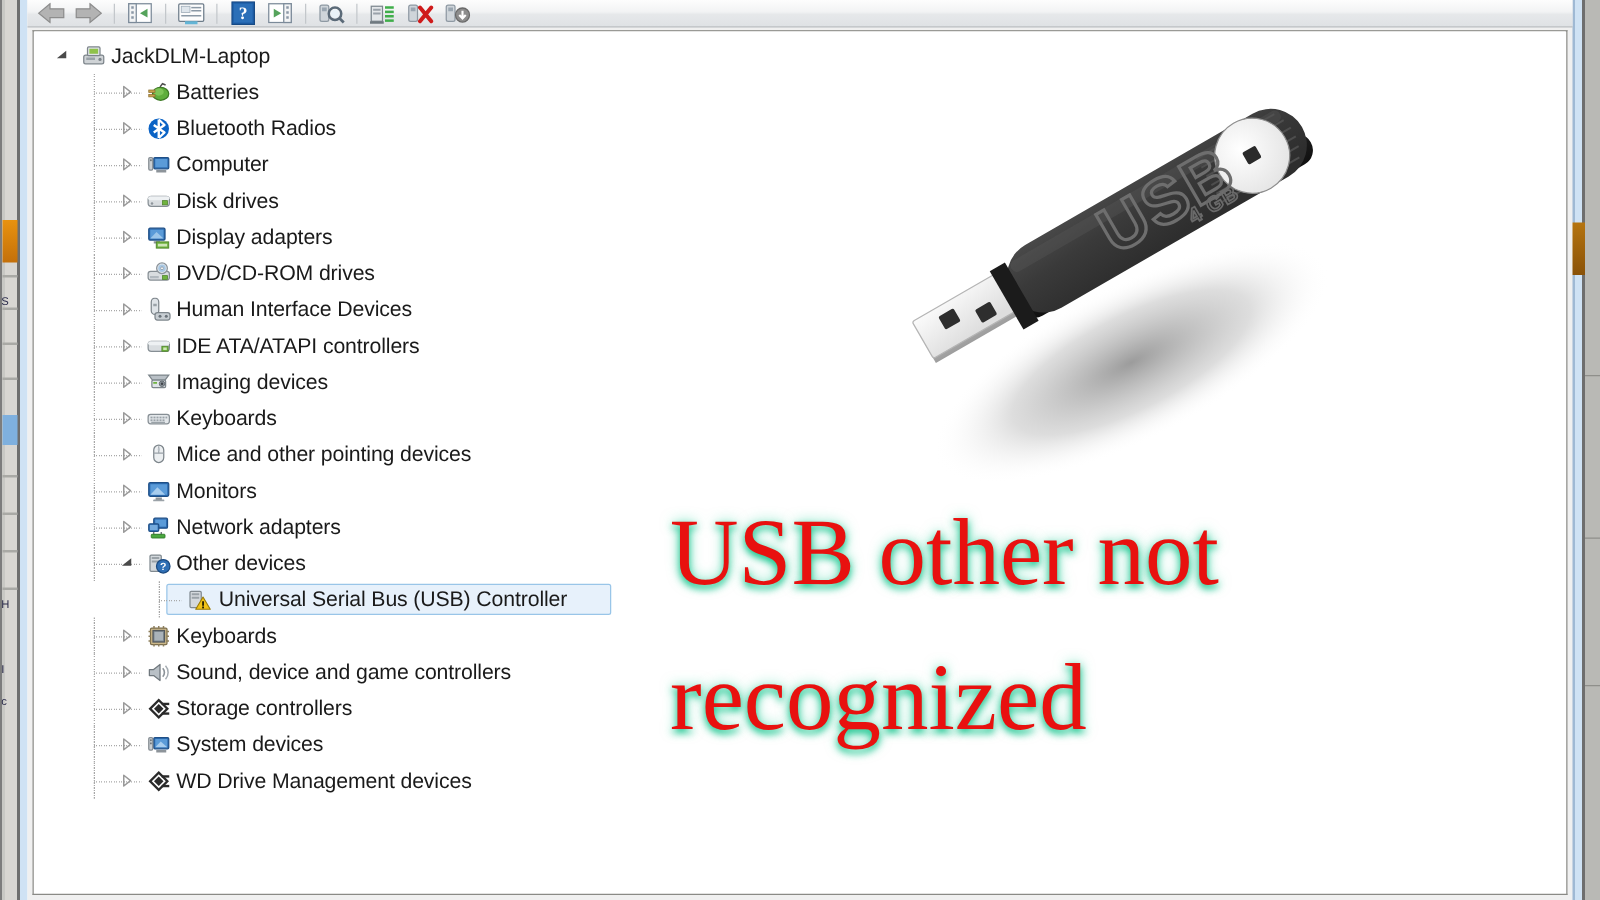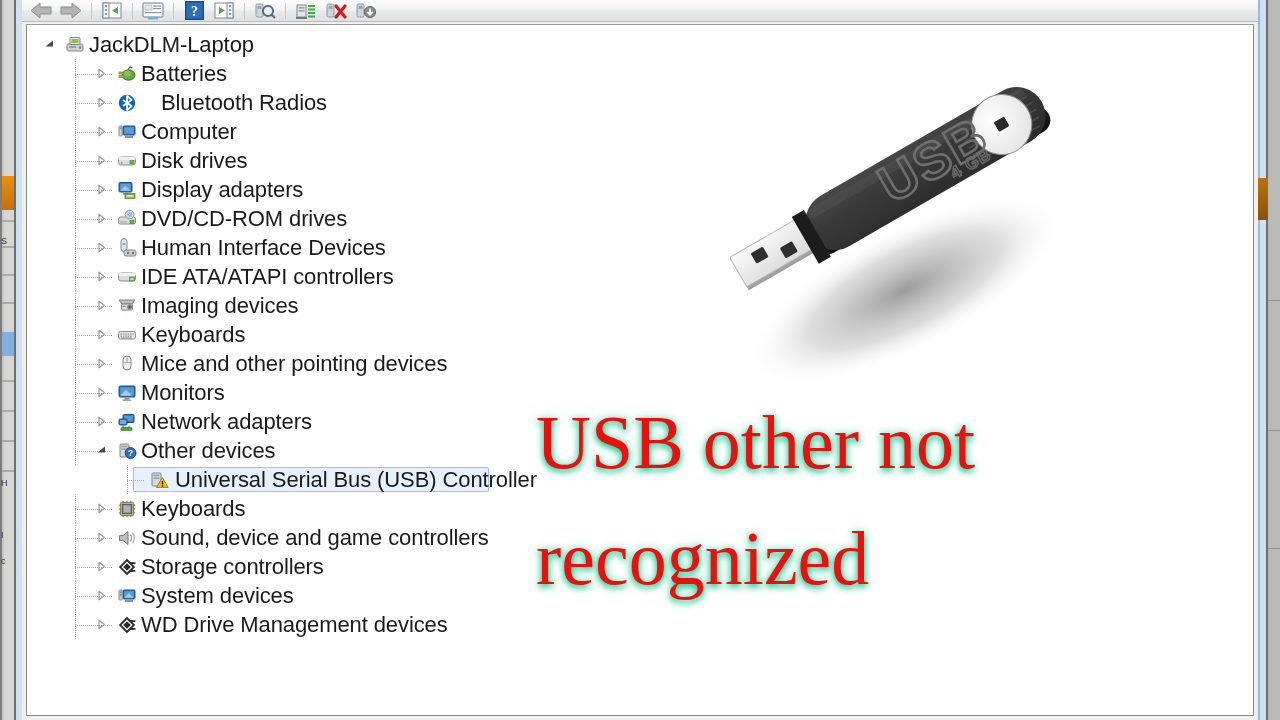--- a/index.html
+++ b/index.html
@@ -71,21 +71,21 @@
     display: flex; align-items: center; justify-content: center;
   }
   .twisty svg { display: block; }
   .dotline-v { position: absolute; width: 1px; background-image:
       repeating-linear-gradient(to bottom, #a8a8a8 0px, #a8a8a8 1px, transparent 1px, transparent 2px); }
   .dotline-h { position: absolute; height: 1px; background-image:
       repeating-linear-gradient(to right, #a8a8a8 0px, #a8a8a8 1px, transparent 1px, transparent 2px); }
   .nicon { position: absolute; width: 20px; height: 20px; }
   .nlabel {
     position: absolute; font-family: "Liberation Sans", sans-serif;
-    font-size: 22px; color: #1a1a1a; white-space: nowrap; letter-spacing: -0.1px;
+    font-size: 17px; color: #1a1a1a; white-space: nowrap; letter-spacing: -0.1px;
   }
   .node.selected .selbox {
     position: absolute; height: 25px;
     background: #e7f1fb; border: 1px solid #99c5e8; border-radius: 2px;
   }
 
   
   #usb-photo { position: absolute; left: 690px; top: 22px; width: 430px; height: 370px; }
 
   
@@ -275,21 +275,21 @@
             <div class="dotline-h" style="left: 48px; top: 15px; width: 38px;"></div>
             <div class="twisty" style="left: 68px;">
               <svg width="11" height="11" viewBox="0 0 11 11">
                 <path d="M3 1.2 L8.4 5.5 L3 9.8 Z" fill="none" stroke="#9a9a9a" stroke-width="1.2" stroke-linejoin="round"></path>
               </svg>
             </div>
             <div class="nicon" style="left: 90px;"><svg width="20" height="20" viewBox="0 0 20 20">
                 <circle cx="10" cy="10" r="8.2" fill="#0b63c5"></circle>
        <path d="M10 2.6 L10 17.4 M10 2.6 L14.6 7 L6 13 M10 17.4 L14.6 13 L6 7" stroke="#ffffff" stroke-width="1.9" fill="none" stroke-linejoin="round"></path>
               </svg></div>
-            <div class="nlabel" style="left: 114px; margin-left: 20px;">Bluetooth Radios</div>
+            <div class="nlabel" style="left: 114px;">Bluetooth Radios</div>
           </div>
           <div class="node">
             <div class="dotline-v" style="left: 48px; top: 0px; height: 29px;"></div>
             <div class="dotline-h" style="left: 48px; top: 15px; width: 38px;"></div>
             <div class="twisty" style="left: 68px;">
               <svg width="11" height="11" viewBox="0 0 11 11">
                 <path d="M3 1.2 L8.4 5.5 L3 9.8 Z" fill="none" stroke="#9a9a9a" stroke-width="1.2" stroke-linejoin="round"></path>
               </svg>
             </div>
             <div class="nicon" style="left: 90px;"><svg width="20" height="20" viewBox="0 0 20 20">

